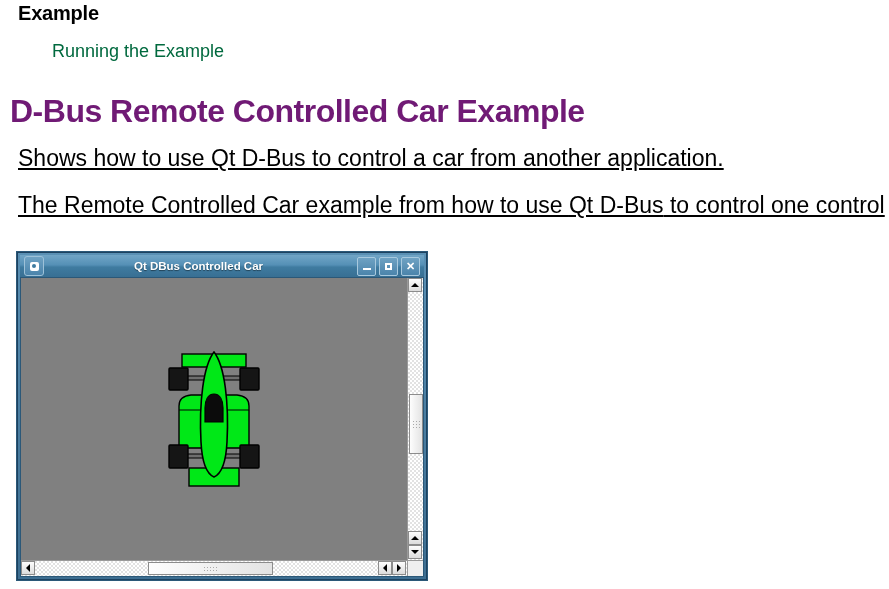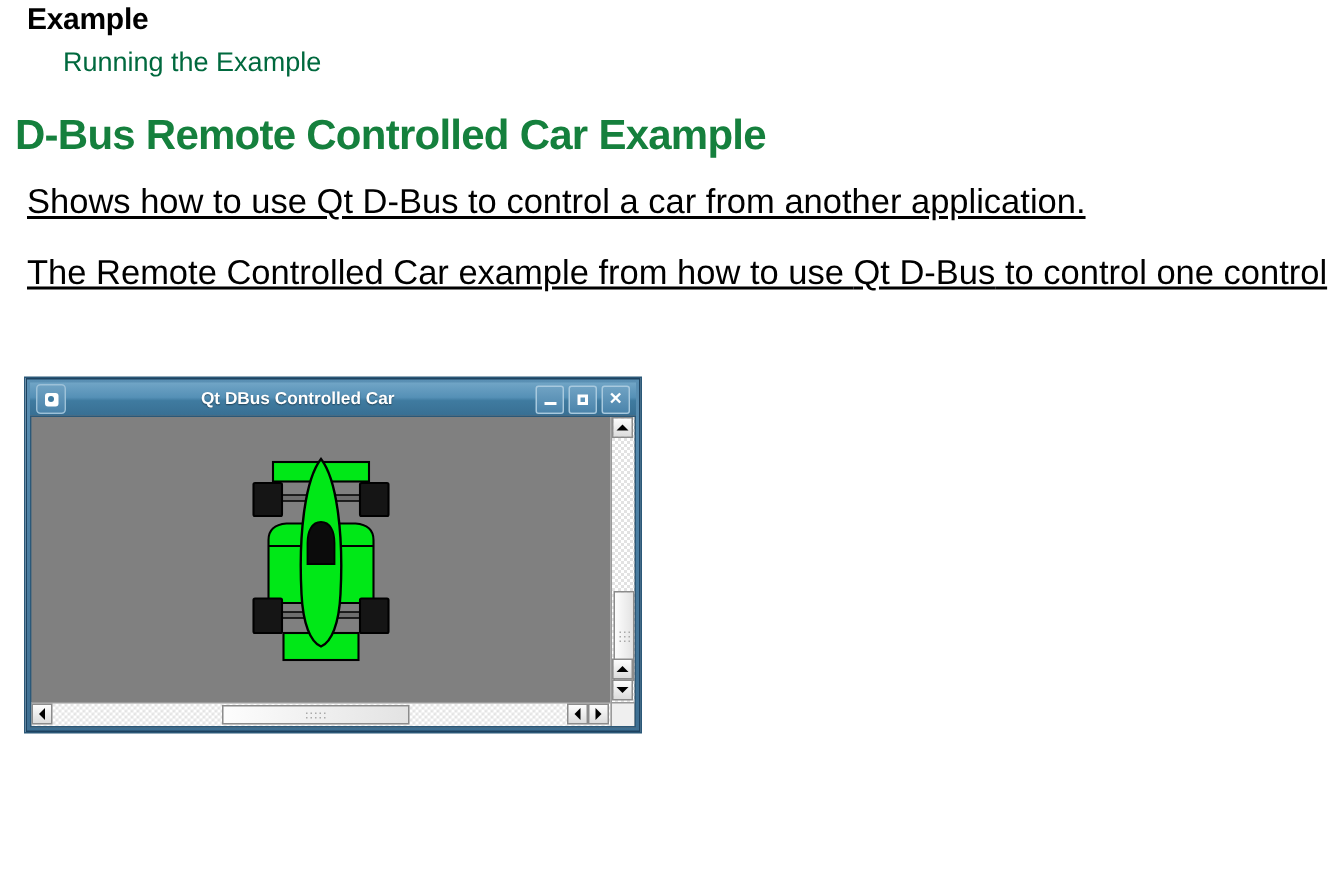--- a/index.html
+++ b/index.html
@@ -22,34 +22,34 @@
   }
   .contents-heading {
     font-size: 20px;
     font-weight: bold;
     color: #000000;
     margin: 0;
     padding: 2px 0 0 18px;
     letter-spacing: -0.2px;
   }
   .toc {
-    margin: 0;
+    margin: 10px;
     padding: 6px 4px 0 42px;
   }
   .toc-link {
     font-size: 18px;
     color: #00693e;
     text-decoration: none;
     line-height: 1.2;
     display: inline-block;
   }
   .page-title {
-    font-size: 28px;
+    font-size: 32px;
     font-weight: bold;
-    color: #15803d;
+    color: #701a75;
     margin: 0;
     padding: 22px 12px 0 10px;
     white-space: nowrap;
     letter-spacing: -0.5px;
     line-height: 1.05;
   }
   .para {
     font-size: 23px;
     color: #000000;
     margin: 0;
@@ -65,21 +65,21 @@
     color: #000000;
     text-decoration: none;
   }
 
   
   .app-window {
     position: absolute;
     left: 16px;
     top: 251px;
     width: 412px;
-    height: 238px;
+    height: 330px;
     box-sizing: border-box;
     border: 1px solid #2b5878;
     background: linear-gradient(to bottom, #5a90b4 0%, #4b7fa3 45%, #3d6e91 100%);
     padding: 3px;
     box-shadow: 0 0 0 1px #1d4260 inset;
   }
   .titlebar {
     height: 22px;
     display: flex;
     align-items: center;

